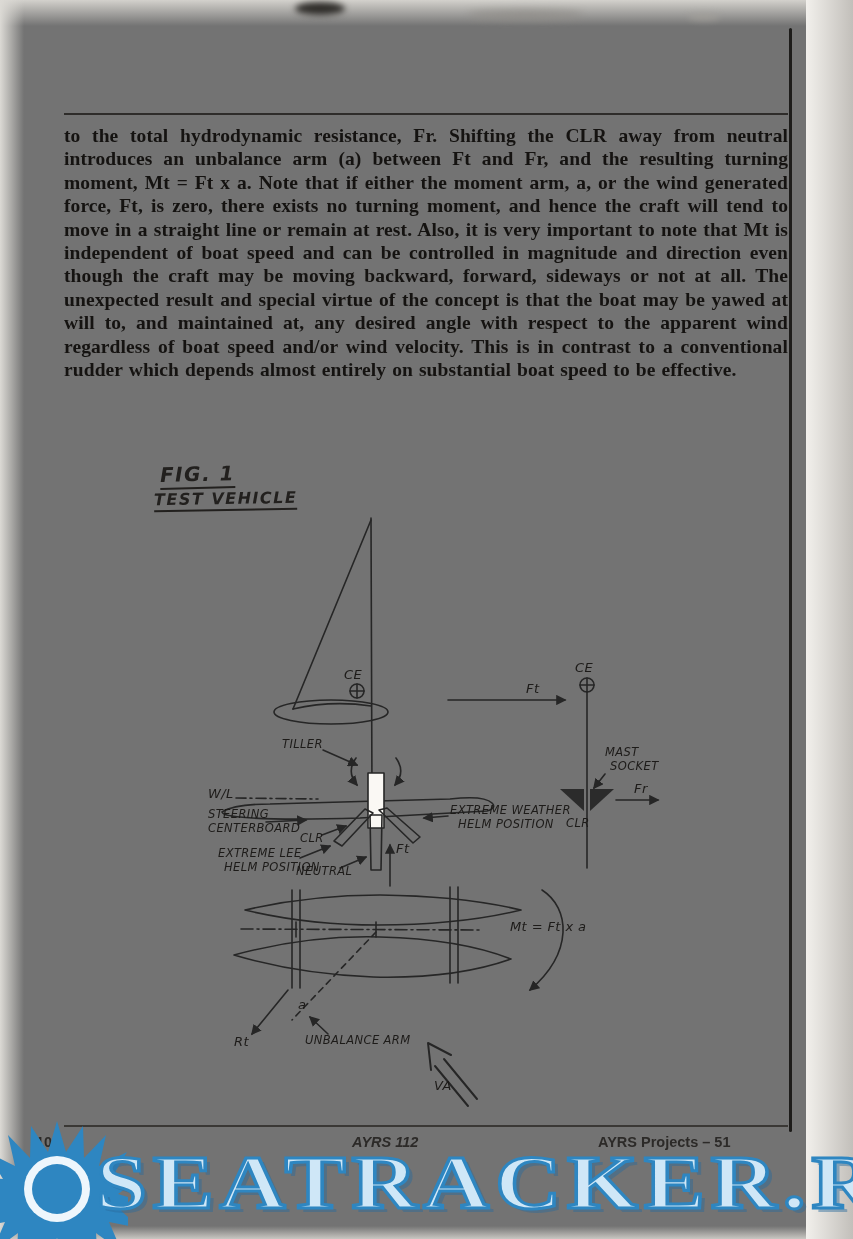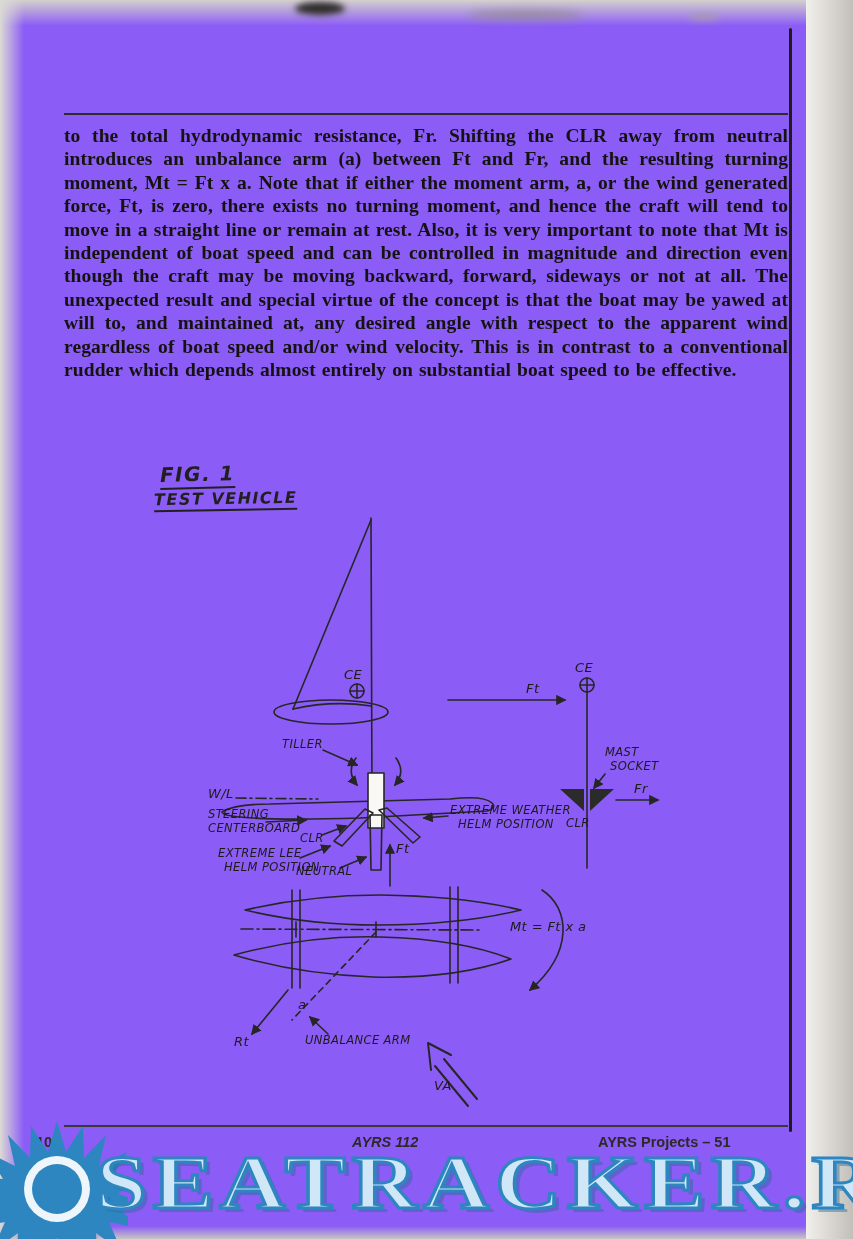--- a/index.html
+++ b/index.html
@@ -1,17 +1,17 @@
 <!DOCTYPE html>
 <html><head>
 <meta charset="utf-8">
 <style>
   html,body{margin:0;padding:0;background:#b5b2ad;}
   .canvas{position:relative;width:853px;height:1239px;overflow:hidden;
-          background:#8b5cf6;font-family:"Liberation Serif",serif;}
+          background:#737373;font-family:"Liberation Serif",serif;}
 
   
   .edge-top{position:absolute;left:0;top:0;width:853px;height:26px;
     background:linear-gradient(180deg,#d3d1cc,rgba(250,248,244,0));}
   .edge-left{position:absolute;left:0;top:0;width:24px;height:1239px;
     background:linear-gradient(90deg,#dcdad5,rgba(250,248,244,0));}
   .edge-bottom{position:absolute;left:0;top:1226px;width:853px;height:13px;
     background:linear-gradient(0deg,#c9c7c2,rgba(250,248,244,0));}
   .edge-right{position:absolute;left:806px;top:0;width:47px;height:1239px;
     background:linear-gradient(90deg,#f2f0ec,#c2bfba);}

